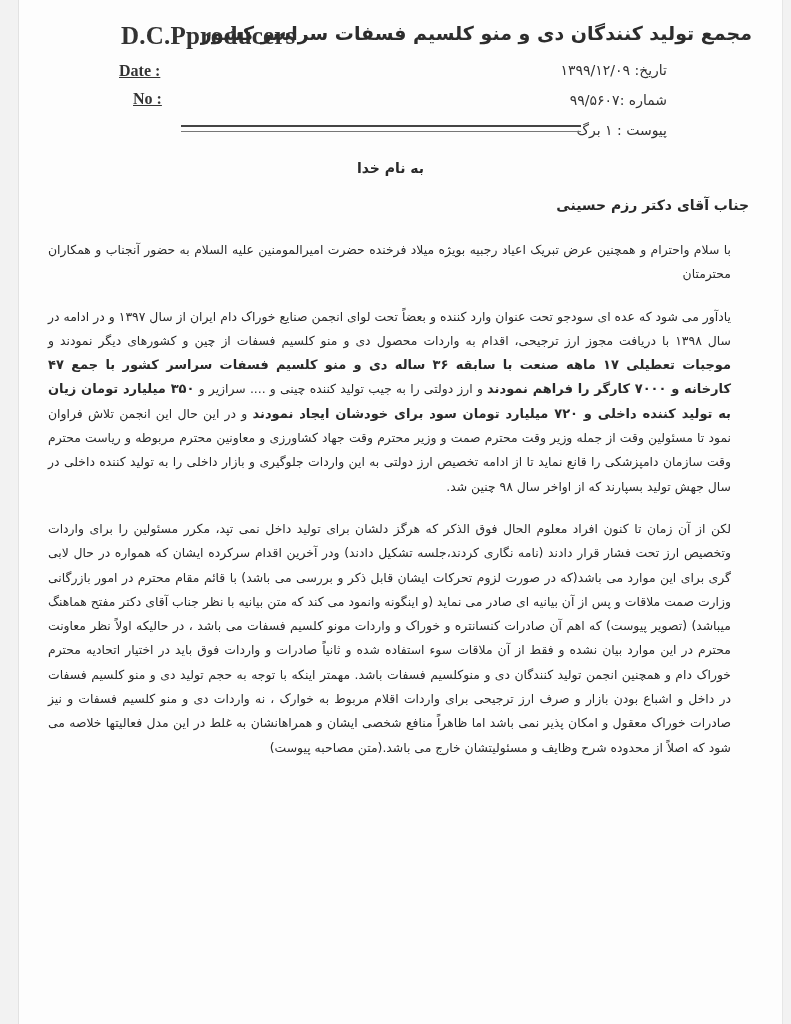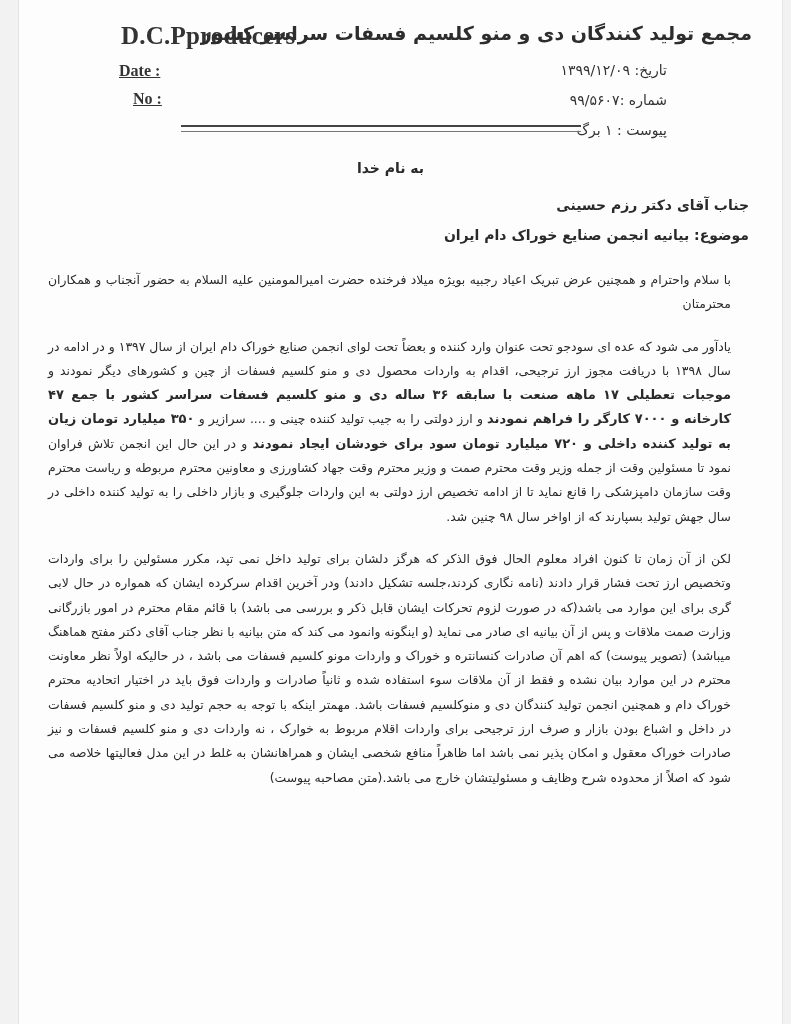--- a/index.html
+++ b/index.html
@@ -74,19 +74,18 @@
   <div class="meta-fa meta-date">تاریخ: ۱۳۹۹/۱۲/۰۹</div>
   <div class="meta-fa meta-num">شماره :۹۹/۵۶۰۷</div>
   <div class="meta-fa meta-att">پیوست : ۱ برگ</div>
 
   <div class="header-rule"></div>
 </div>
 
 <div class="content">
   <div class="bismillah">به نام خدا</div>
   <div class="addr">جناب آقای دکتر رزم حسینی</div>
-  <div class="subject">موضوع: بیانیه انجمن صنایع خوراک دام ایران</div>
   <div id="paras">
       <p class="para"><span>با سلام واحترام و همچنین عرض تبریک اعیاد رجبیه بویژه میلاد فرخنده حضرت امیرالمومنین علیه السلام به حضور آنجناب و همکاران محترمتان</span></p>
       <p class="para"><span>یادآور می شود که عده ای سودجو تحت عنوان وارد کننده و بعضاً تحت لوای انجمن صنایع خوراک دام ایران از سال ۱۳۹۷ و در ادامه در سال ۱۳۹۸ با دریافت مجوز ارز ترجیحی، اقدام به واردات محصول دی و منو کلسیم فسفات از چین و کشورهای دیگر نمودند و </span><b>موجبات تعطیلی ۱۷ ماهه صنعت با سابقه ۳۶ ساله دی و منو کلسیم فسفات سراسر کشور با جمع ۴۷ کارخانه و ۷۰۰۰ کارگر را فراهم نمودند</b><span> و ارز دولتی را به جیب تولید کننده چینی و .... سرازیر و </span><b>۳۵۰ میلیارد تومان زیان به تولید کننده داخلی و ۷۲۰ میلیارد تومان سود برای خودشان ایجاد نمودند</b><span> و در این حال این انجمن تلاش فراوان نمود تا مسئولین وقت از جمله وزیر وقت محترم صمت و وزیر محترم وقت جهاد کشاورزی و معاونین محترم مربوطه و ریاست محترم وقت سازمان دامپزشکی را قانع نماید تا از ادامه تخصیص ارز دولتی به این واردات جلوگیری و بازار داخلی را به تولید کننده داخلی در سال جهش تولید بسپارند که از اواخر سال ۹۸ چنین شد.</span></p>
       <p class="para"><span>لکن از آن زمان تا کنون افراد معلوم الحال فوق الذکر که هرگز دلشان برای تولید داخل نمی تپد، مکرر مسئولین را برای واردات وتخصیص ارز تحت فشار قرار دادند (نامه نگاری کردند،جلسه تشکیل دادند) ودر آخرین اقدام سرکرده ایشان که همواره در حال  لابی گری برای این موارد می باشد(که در صورت لزوم تحرکات ایشان قابل ذکر و بررسی می باشد) با قائم مقام محترم در امور بازرگانی وزارت صمت ملاقات و پس از آن بیانیه ای صادر می نماید (و اینگونه وانمود می کند که متن بیانیه با نظر جناب آقای دکتر مفتح هماهنگ میباشد) (تصویر پیوست) که اهم آن صادرات کنسانتره و خوراک و واردات مونو کلسیم فسفات می باشد ، در حالیکه اولاً نظر معاونت محترم در این موارد بیان نشده و فقط از آن ملاقات سوء استفاده شده و ثانیاً صادرات و واردات فوق باید در اختیار اتحادیه محترم خوراک دام و همچنین انجمن تولید کنندگان دی و منوکلسیم فسفات باشد. مهمتر اینکه با توجه به حجم تولید دی و منو کلسیم فسفات در داخل و اشباع بودن بازار و صرف ارز ترجیحی برای واردات اقلام مربوط به خوارک ، نه واردات دی و منو کلسیم فسفات و نیز صادرات خوراک معقول و امکان پذیر نمی باشد اما ظاهراً منافع شخصی ایشان و همراهانشان به غلط در این مدل فعالیتها خلاصه می شود که اصلاً از محدوده شرح وظایف و مسئولیتشان خارج می باشد.(متن مصاحبه پیوست)</span></p>
     </div>
 </div>
 
 </body></html>

